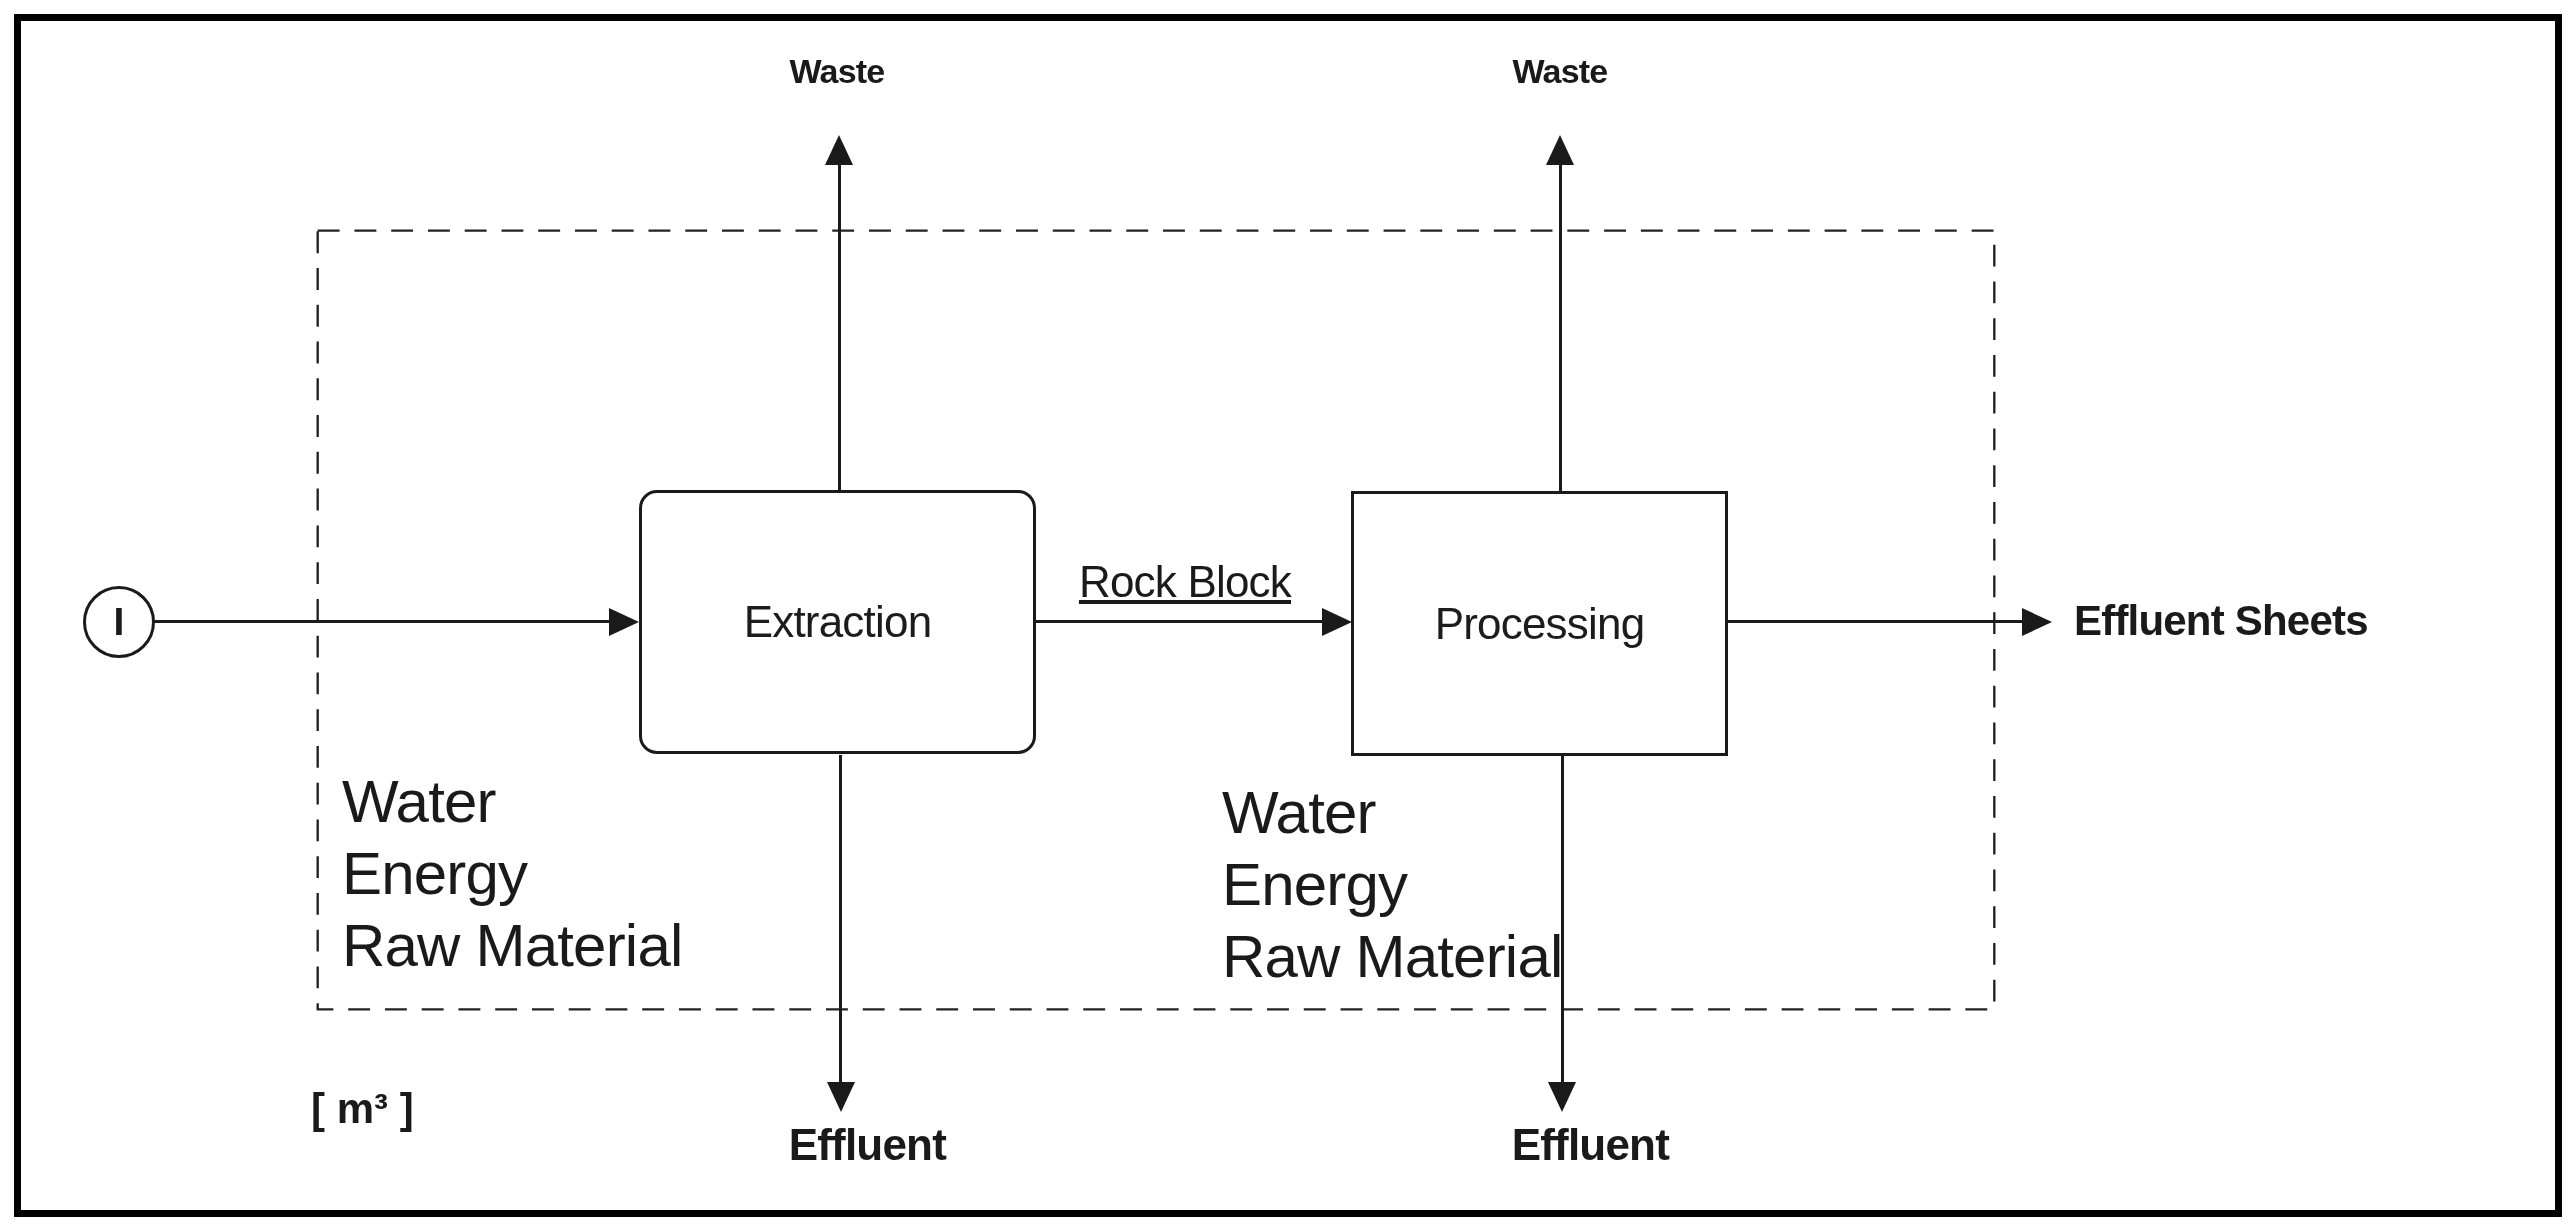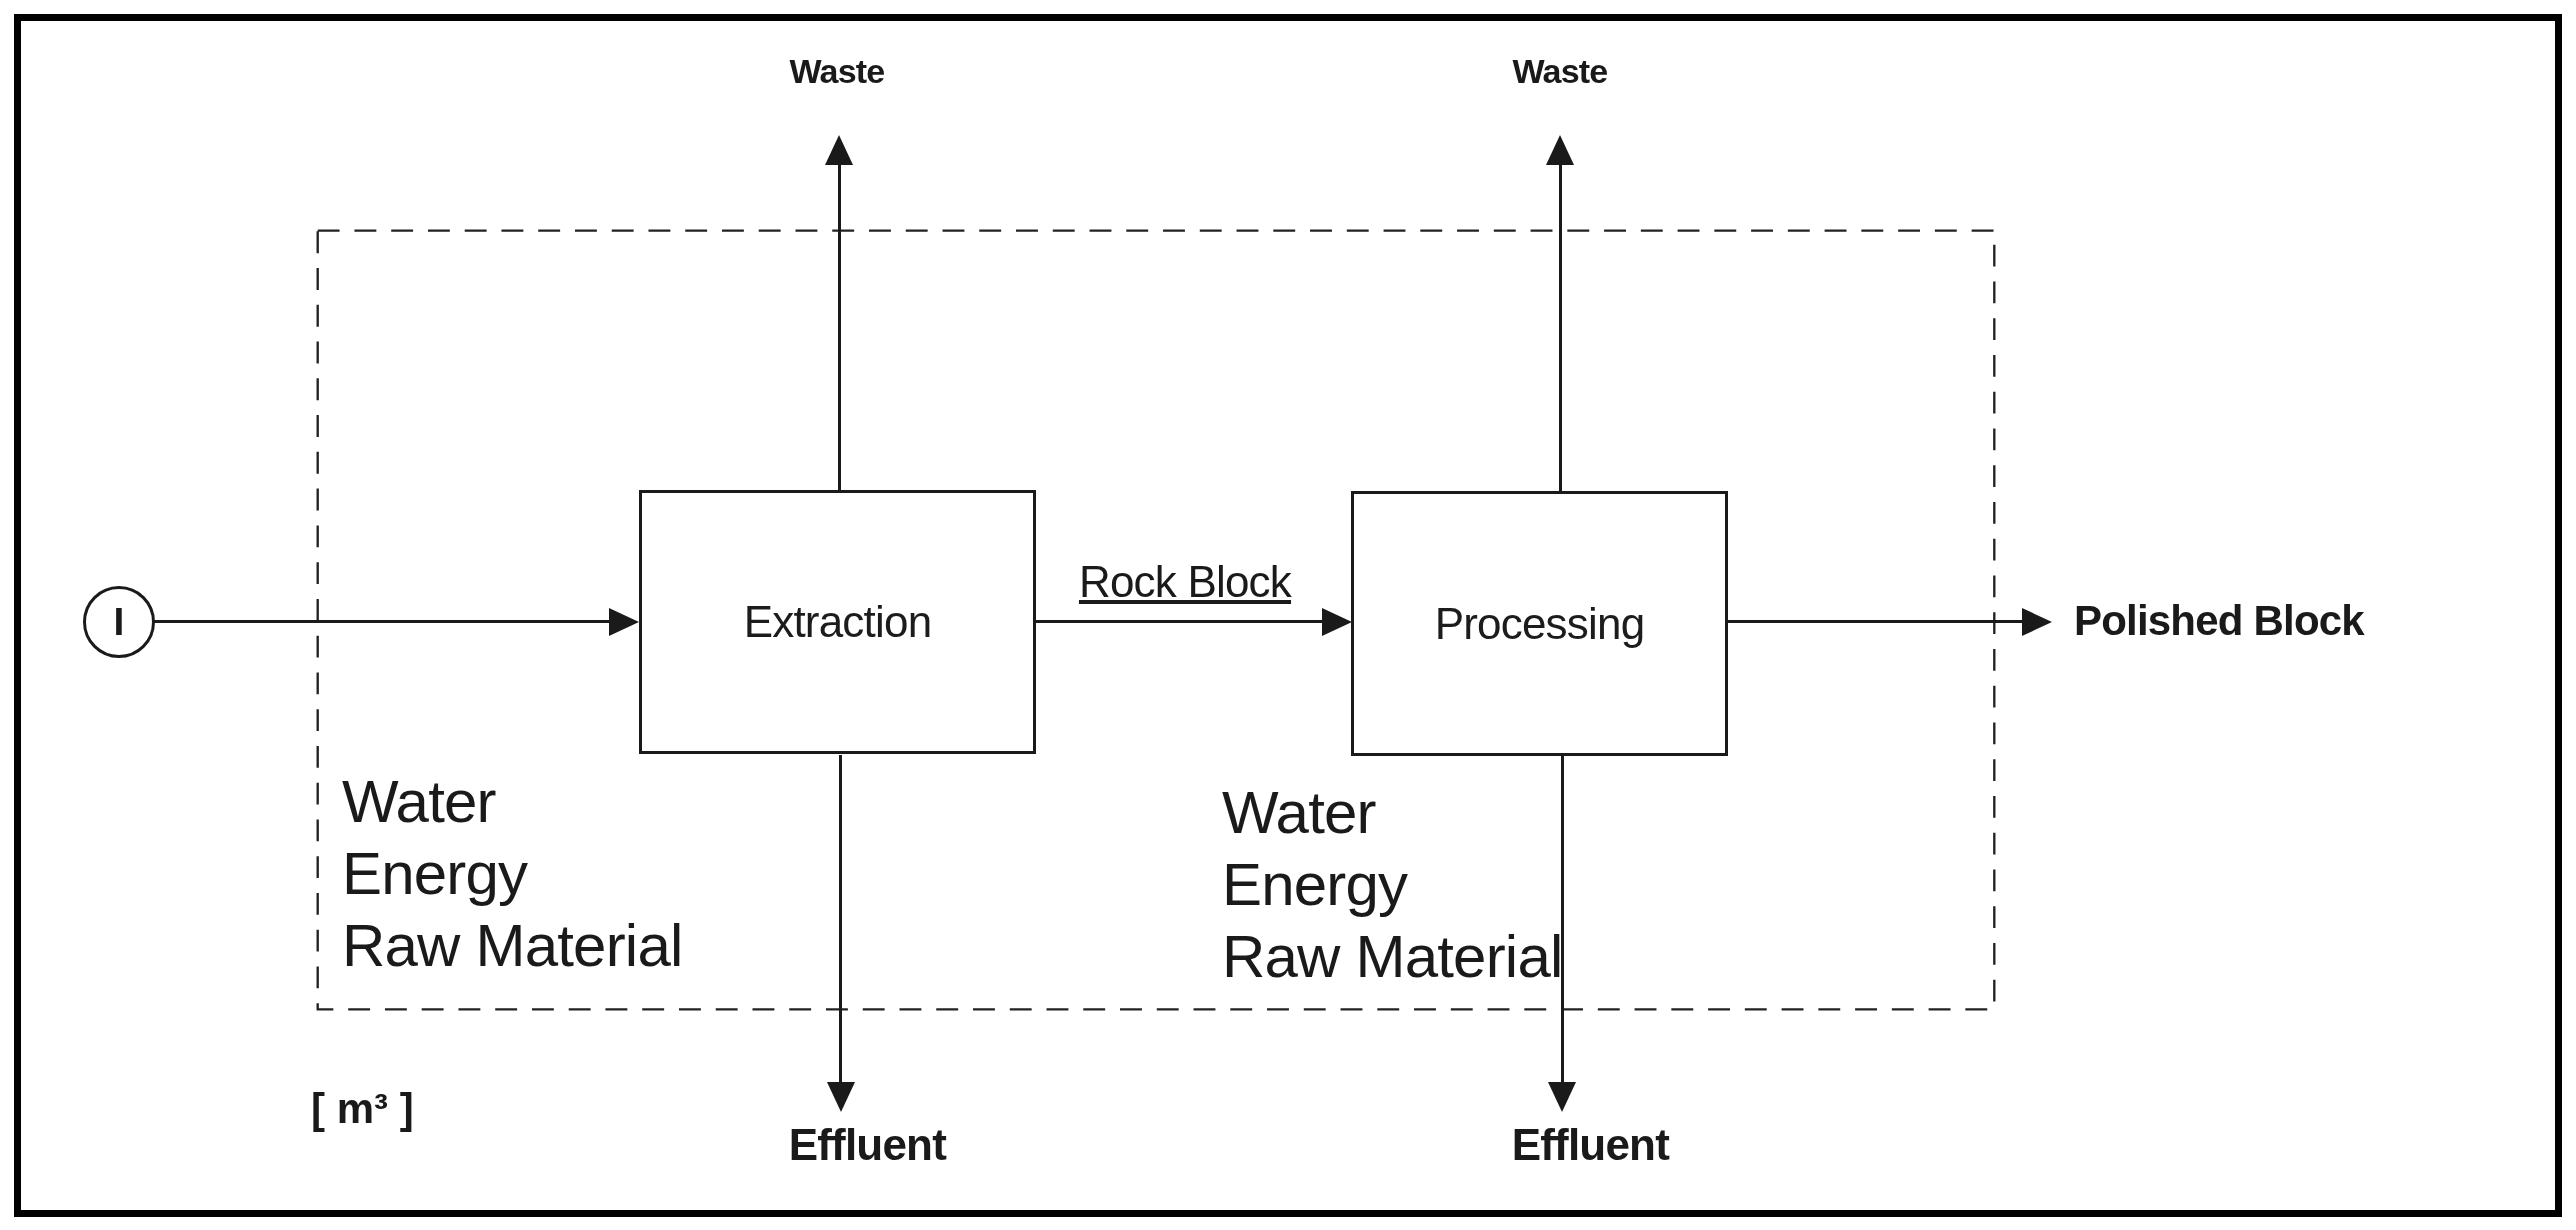--- a/index.html
+++ b/index.html
@@ -125,35 +125,35 @@
     <rect x="2" y="2" width="2144" height="996" fill="none" stroke="#222222" stroke-width="3" stroke-dasharray="28 19"></rect>
   </svg>
 
   <div class="abs node-circle" style="left:83px; top:586px;">
     <span>I</span>
   </div>
 
   <div class="abs hline" style="left:154px; top:620px; width:457px;"></div>
   <div class="abs ah-right" style="left:609px; top:608px;"></div>
 
-  <div class="abs pbox" style="left:639px; top:490px; width:397px; height:264px;">
+  <div class="abs pbox" style="left:639px; top:490px; width:397px; height:264px;border-radius:18px;">
     <span>Extraction</span>
   </div>
 
   <div class="abs hline" style="left:1036px; top:620px; width:287px;"></div>
   <div class="abs ah-right" style="left:1322px; top:608px;"></div>
   <div class="abs lbl-flow" style="left:1060px; top:557px; width:250px;text-decoration:underline;">Rock Block</div>
 
   <div class="abs pbox" style="left:1351px; top:491px; width:377px; height:265px;">
     <span>Processing</span>
   </div>
 
   <div class="abs hline" style="left:1728px; top:620px; width:296px;"></div>
   <div class="abs ah-right" style="left:2022px; top:608px;"></div>
-  <div class="abs lbl-output" style="left:2074px; top:593px;">Polished Block</div>
+  <div class="abs lbl-output" style="left:2074px; top:593px;">Effluent Sheets</div>
 
   <div class="abs vline" style="left:838px; top:164px; height:326px;"></div>
   <div class="abs ah-up" style="left:825px; top:135px;"></div>
   <div class="abs lbl-bold" style="left:739px; top:52px; width:196px;">Waste</div>
 
   <div class="abs vline" style="left:1559px; top:164px; height:327px;"></div>
   <div class="abs ah-up" style="left:1546px; top:135px;"></div>
   <div class="abs lbl-bold" style="left:1462px; top:52px; width:196px;">Waste</div>
 
   <div class="abs vline" style="left:839px; top:755px; height:328px;"></div>

